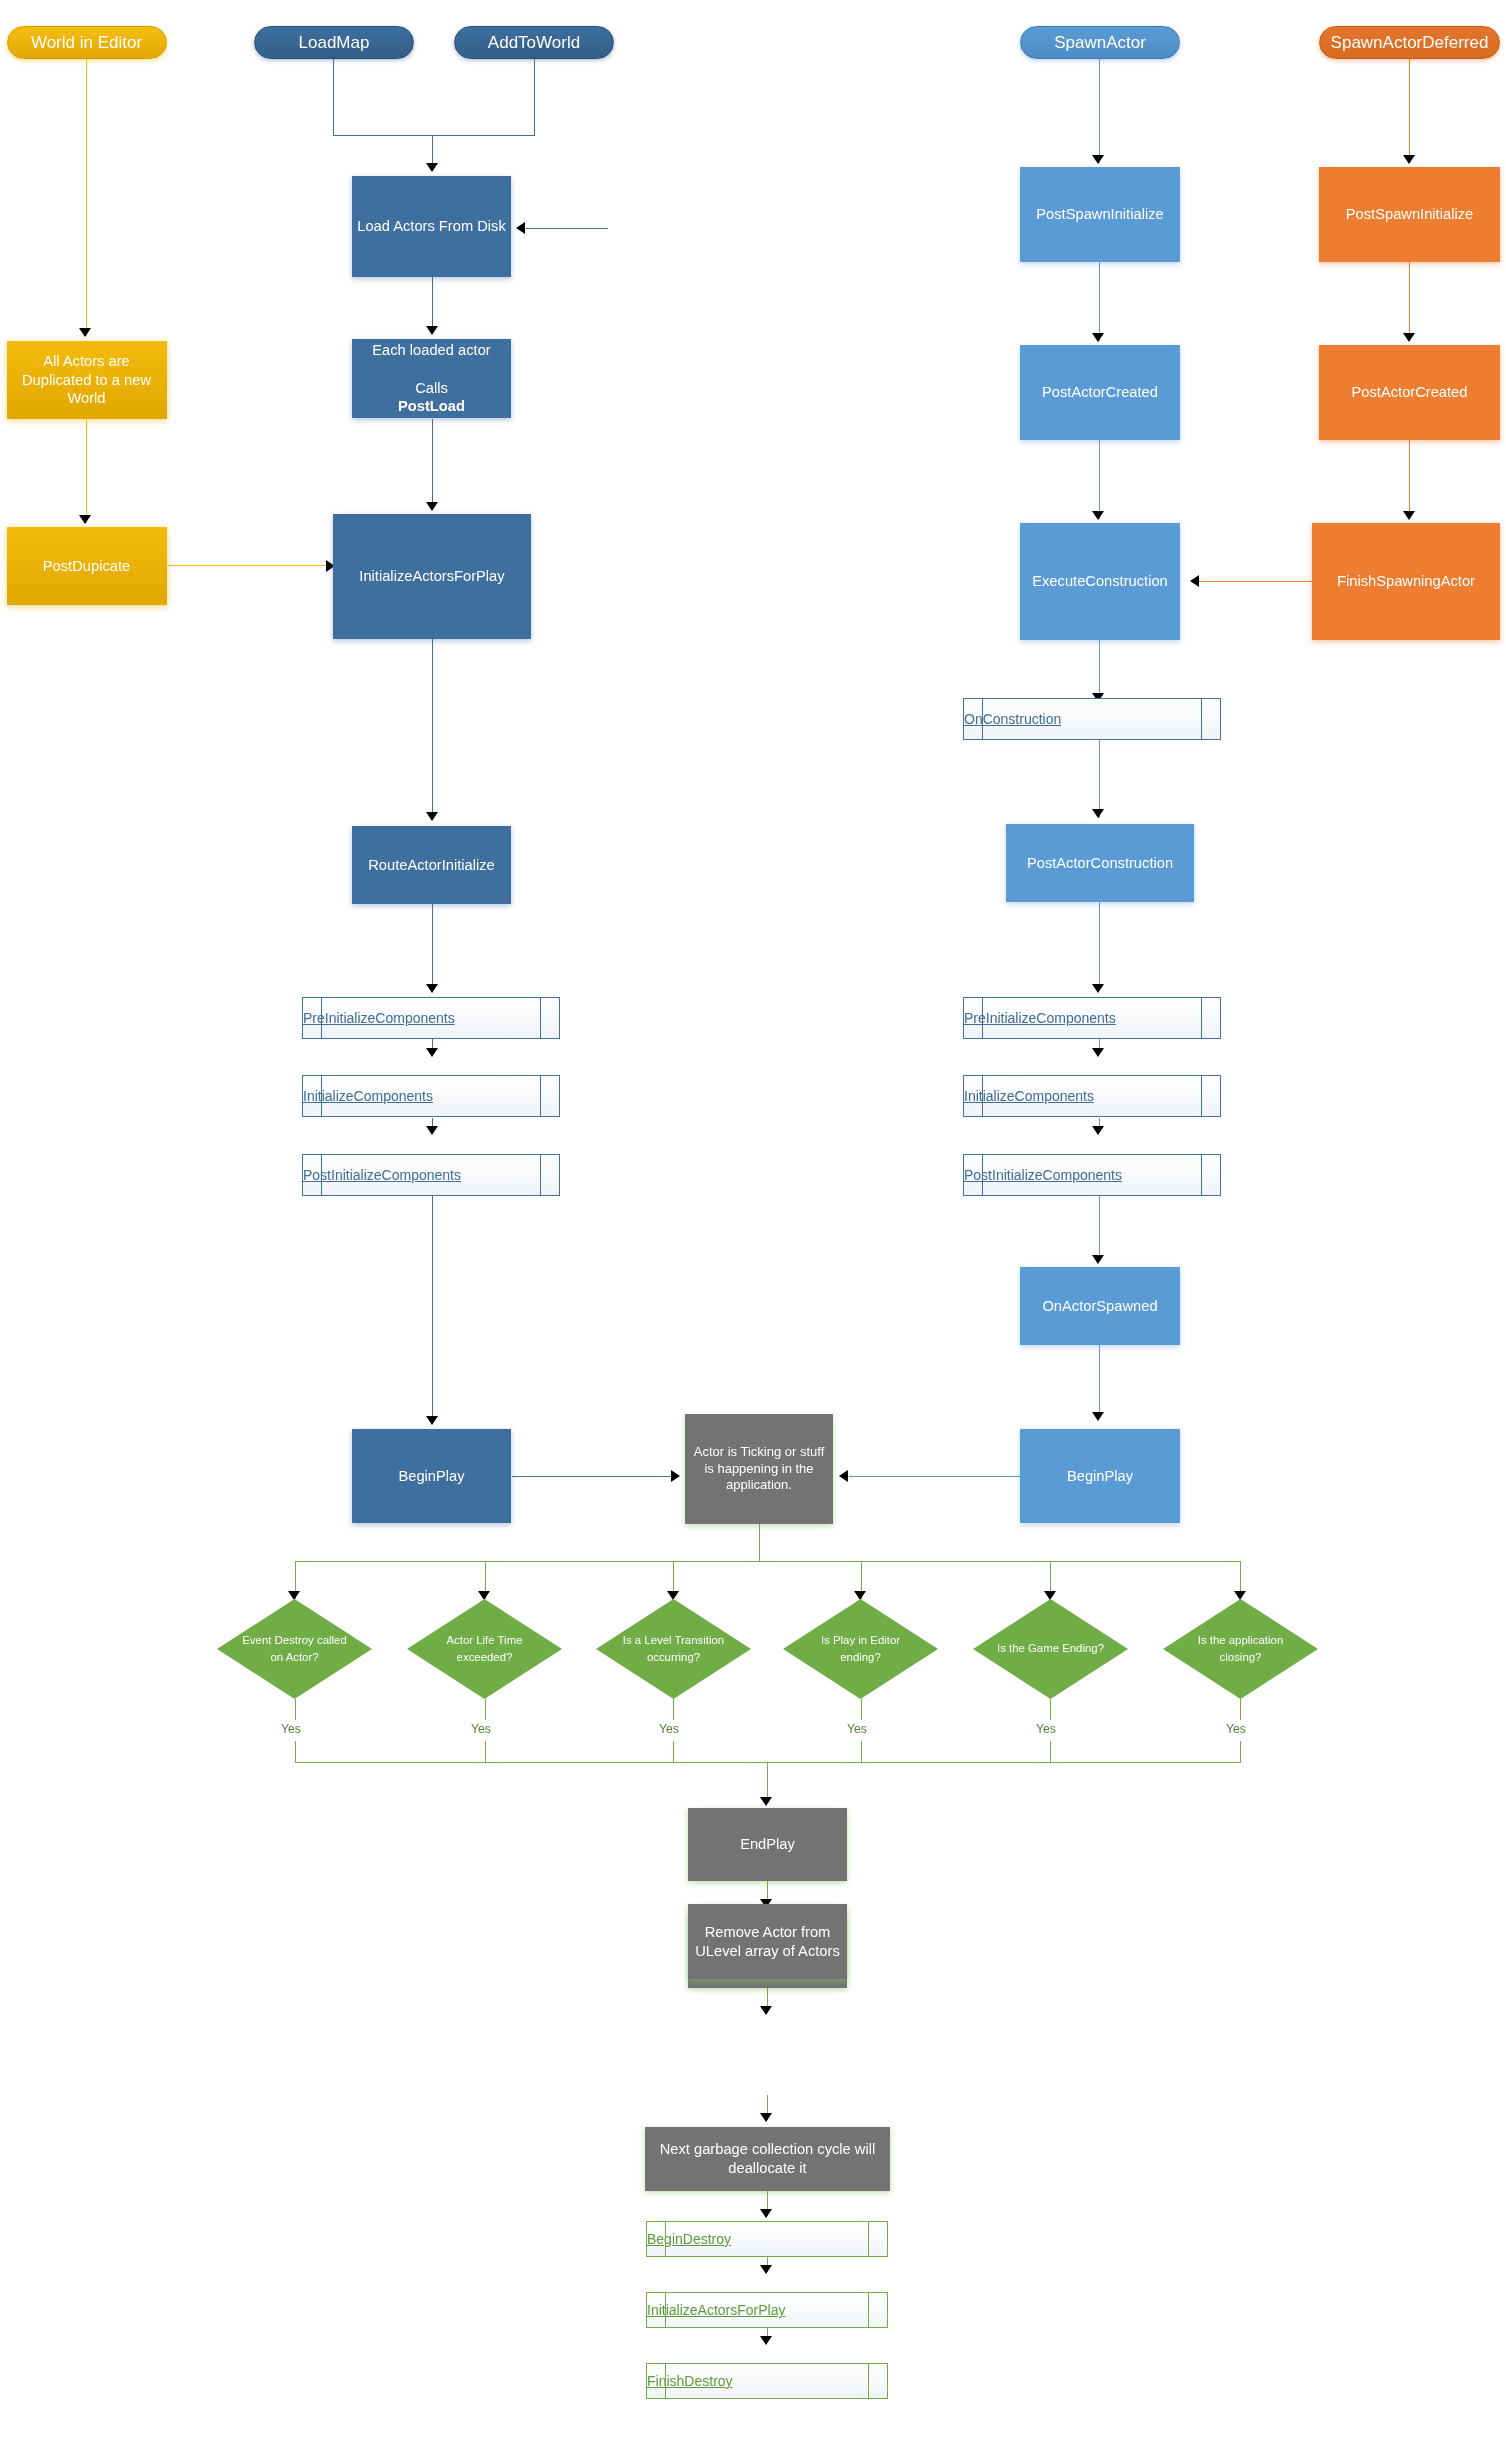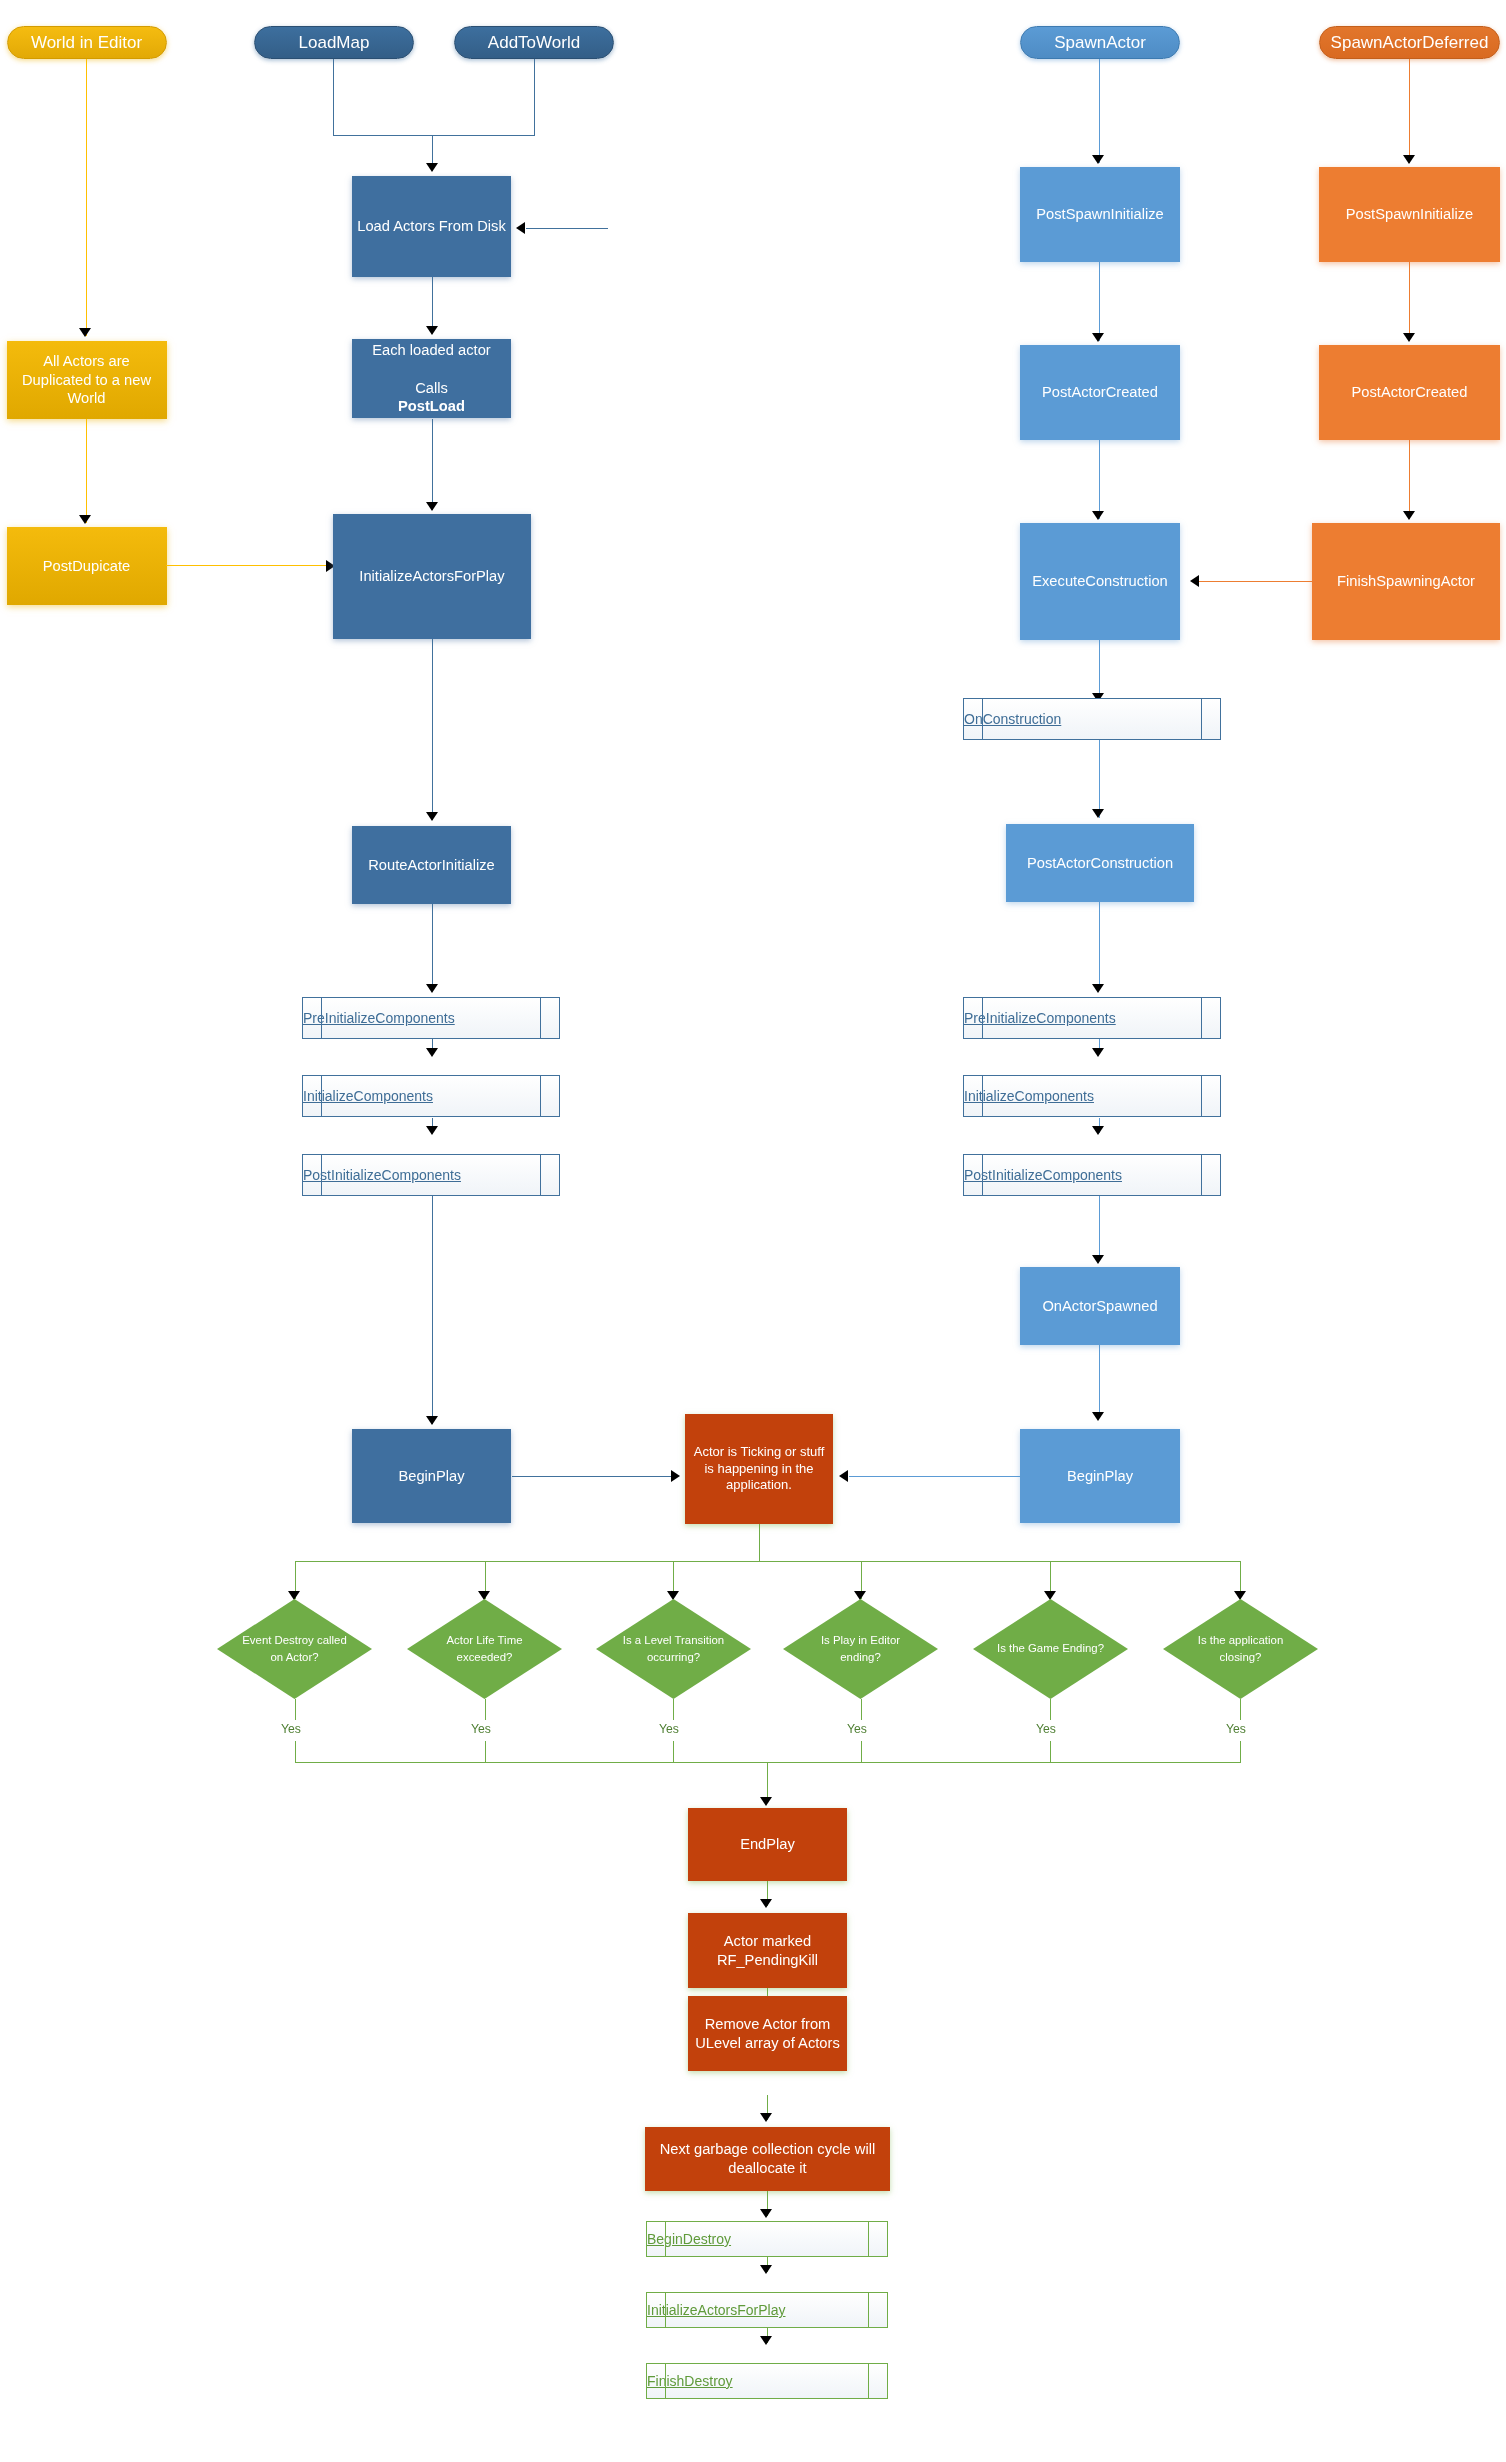--- a/index.html
+++ b/index.html
@@ -12,21 +12,21 @@
   .term.blue{background:linear-gradient(180deg,#3d6f9e 0%,#335e87 100%);border:0.8px solid #2b4f72;box-shadow:0 1.6px 4.1px rgba(60,110,160,.45);}
   .term.lblue{background:linear-gradient(180deg,#5b9bd5 0%,#4e8cc4 100%);border:0.8px solid #3d7ab0;box-shadow:0 1.6px 4.1px rgba(90,150,210,.45);}
   .term.yellow{background:linear-gradient(180deg,#f5bc10 0%,#e2a906 100%);border:0.8px solid #d39b00;box-shadow:0 1.6px 4.9px rgba(240,190,40,.55);}
   .term.orange{background:linear-gradient(180deg,#e2762c 0%,#d96a21 100%);border:0.8px solid #c35f1c;box-shadow:0 1.6px 4.1px rgba(225,120,50,.45);}
   
   .proc{font-size:14.7px;}
   .proc.dblue{background:#3f6f9f;box-shadow:0 2.4px 5.7px rgba(120,150,185,.55);}
   .proc.lblue{background:#5b9bd5;box-shadow:0 2.4px 5.7px rgba(130,175,220,.5);}
   .proc.yellow{background:linear-gradient(180deg,#f4bb0c 0%,#e0a800 100%);box-shadow:0 2.4px 6.5px rgba(240,195,60,.6);}
   .proc.orange{background:#ed7d31;box-shadow:0 2.4px 5.7px rgba(235,140,80,.5);}
-  .proc.green{background:#c2410c;box-shadow:0 2.4px 5.7px rgba(150,195,110,.55);}
+  .proc.green{background:#737373;box-shadow:0 2.4px 5.7px rgba(150,195,110,.55);}
   
   .pred{position:absolute;box-sizing:border-box;background:linear-gradient(180deg,#ffffff 0%,#f0f4f8 100%);display:flex;align-items:center;justify-content:center;font-size:14px;}
   .pred .bar{position:absolute;top:0;bottom:0;width:0;border-left:1.2px solid currentColor;}
   .pred.b{border:1.2px solid #41719c;color:#41719c;}
   .pred.b span{color:#3e6d96;}
   .pred.g{border:1.2px solid #70ad47;color:#70ad47;}
   .pred.g span{color:#5f9a3a;}
   .pred span{display:block;width:100%;text-align:left;text-decoration:underline;}
   
   .data{position:absolute;box-sizing:border-box;background:#3f6f9f;color:#fff;
@@ -354,21 +354,21 @@
   <div class="ln lnv c-g" style="left:767px;top:1881px;height:24.5px;"></div>
   <div class="arr down a-g" style="left:760px;top:1899px;"></div>
 
   <div class="node proc green" style="left:688px;top:1913px;width:159px;height:75px;">
     <span>Actor marked RF_PendingKill</span>
   </div>
 
   <div class="ln lnv c-g" style="left:767px;top:1988px;height:24.5px;"></div>
   <div class="arr down a-g" style="left:760px;top:2006px;"></div>
 
-  <div class="node proc green" style="left:688px;top:1996px;width:159px;height:75px;text-align:center;">
+  <div class="node proc green" style="left:688px;top:1904px;width:159px;height:75px;text-align:center;">
     <span>Remove Actor from ULevel array of Actors</span>
   </div>
 
   <div class="ln lnv c-g" style="left:767px;top:2095px;height:24.5px;"></div>
   <div class="arr down a-g" style="left:760px;top:2113px;"></div>
 
   <div class="node proc green" style="left:645px;top:2127px;width:245px;height:64px;">
     <span>Next garbage collection cycle will deallocate it</span>
   </div>
 

